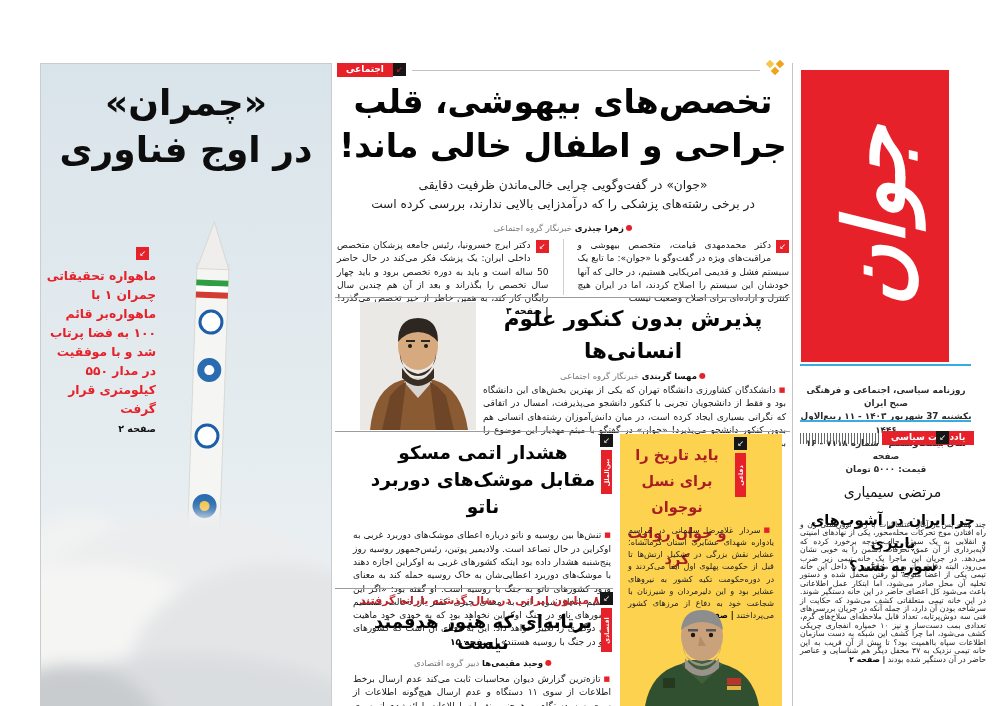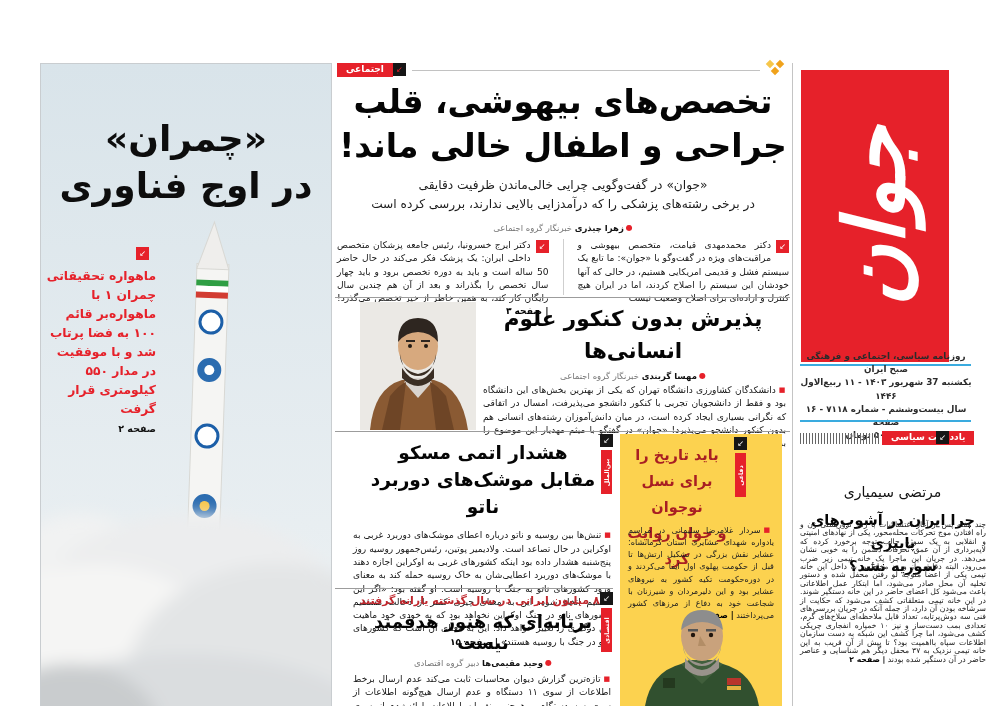--- a/index.html
+++ b/index.html
@@ -39,21 +39,21 @@
   
   .orn{position:absolute;width:20px;height:15px;}
   .orn b{position:absolute;width:6px;height:6px;background:#f0a21b;transform:rotate(45deg);}
   .orn b:nth-child(1){left:1px;top:1px;background:#f6c64a;}
   .orn b:nth-child(2){left:11px;top:1px;}
   .orn b:nth-child(3){left:6px;top:8px;}
   
   .chamran{position:absolute;left:40px;top:63px;width:290px;height:643px;
            border:1px solid #c9cdd0;overflow:hidden;background:#dfe8ec;}
   .chamran-title{position:absolute;left:0;top:16px;width:100%;text-align:center;
-                 font-size:36px;font-weight:bold;color:#0d0d0d;line-height:1.3;z-index:3;margin-top:36px;}
+                 font-size:36px;font-weight:bold;color:#0d0d0d;line-height:1.3;z-index:3;}
   .chamran-sum{position:absolute;left:5px;top:203px;width:110px;z-index:3;text-align:right;
                color:#e6212a;font-weight:bold;font-size:12.3px;line-height:1.55;}
   .chamran-page{color:#111;font-size:9.5px;display:block;margin-top:3px;}
   
   .h-main{font-size:33px;font-weight:bold;line-height:1.32;color:#050505;letter-spacing:-0.5px;}
   .h-ag{font-size:21.5px;font-weight:bold;line-height:1.5;color:#050505;}
   .h-nato{font-size:18.5px;font-weight:bold;line-height:1.45;color:#050505;}
   .h-econ{font-size:18px;font-weight:bold;color:#050505;}
   .kicker{font-size:11px;color:#c0272d;font-weight:bold;}
   .h-note{font-size:14.5px;font-weight:bold;line-height:1.6;color:#050505;margin-top:35px;}
@@ -242,21 +242,21 @@
       <path d="M63 34 L61 44 L69 44 Z" fill="#b28d66"></path>
     </svg>
   </div>
 
   <div class="vr" style="left:792px;top:63px;height:643px;"></div>
 
   <div class="logo-box">
     <span class="logo-word">جوان</span>
   </div>
   <div class="blue-rule" style="left:800px;top:364px;width:171px;"></div>
-  <div class="abs tagline center" style="left:797px;top:350px;width:178px;">
+  <div class="abs tagline center" style="left:797px;top:384px;width:178px;">
     <span style="display:block">روزنامه سیاسی، اجتماعی و فرهنگی صبح ایران</span>
     <span style="display:block">یکشنبه 37 شهریور ۱۴۰۳ - ۱۱ ربیع‌الاول ۱۴۴۶</span>
     <span style="display:block">سال بیست‌وششم - شماره ۷۱۱۸ - ۱۶ صفحه</span>
     <span style="display:block">قیمت: ۵۰۰۰ تومان</span>
   </div>
   <div class="blue-rule" style="left:800px;top:420px;width:171px;"></div>
 
   <div class="barcode" style="left:800px;top:433px;"></div>
   <span class="badge abs" style="left:882px;top:431px;">یادداشت سیاسی</span>
   <span class="corner blackw abs" style="left:936px;top:431px;">↙</span>

